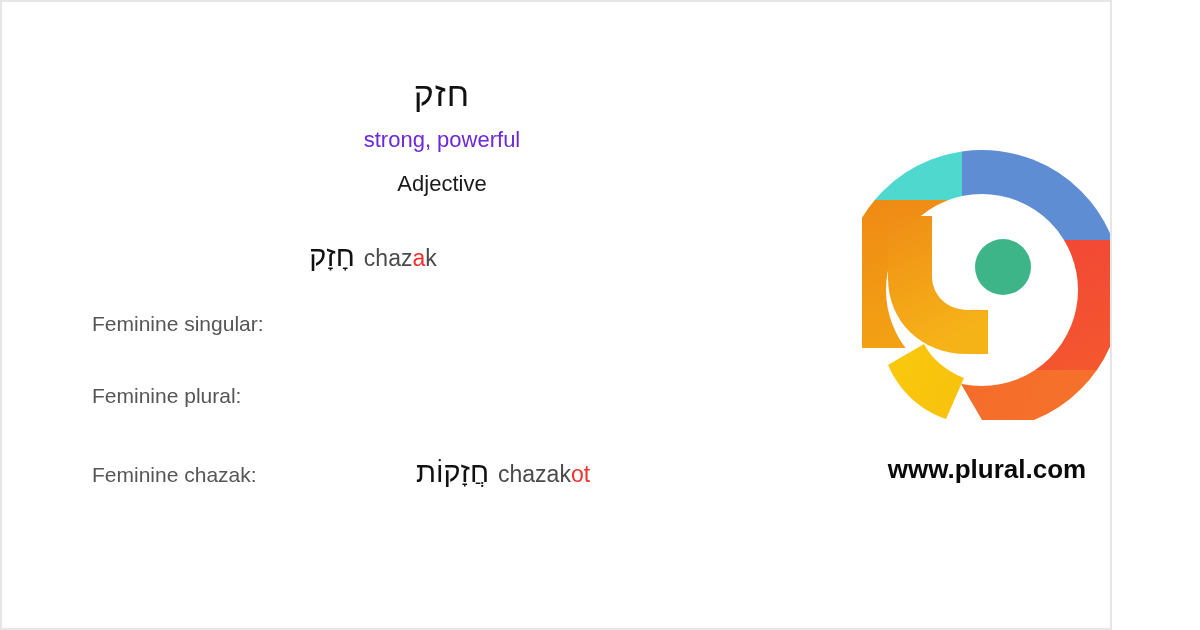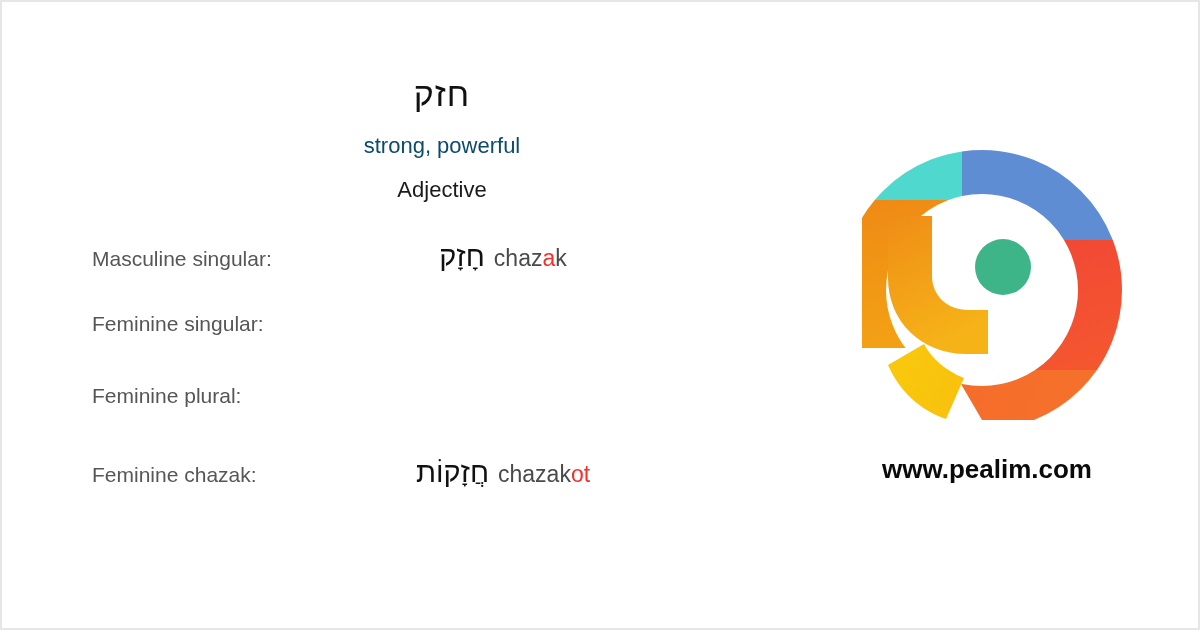--- a/index.html
+++ b/index.html
@@ -5,21 +5,21 @@
   html, body {
     margin: 0;
     padding: 0;
     background: #ffffff;
   }
   body {
     font-family: "Liberation Sans", sans-serif;
   }
   #card {
     position: relative;
-    width: 1200px;
+    width: 1112px;
     height: 630px;
     box-sizing: border-box;
     background: #ffffff;
     border: 2px solid #e6e6e6;
     overflow: hidden;
   }
 
   
   .header {
     position: absolute;
@@ -32,22 +32,22 @@
     font-size: 34px;
     line-height: 40px;
     color: #111111;
     direction: rtl;
     unicode-bidi: isolate;
     letter-spacing: 1px;
   }
   .header-meaning {
     font-size: 22px;
     line-height: 31px;
-    color: #0c4a6e;
-    margin-top: 16px;
+    color: #6d28d9;
+    margin-top: 10px;
   }
   .header-pos {
     font-size: 22px;
     line-height: 31px;
     color: #1a1a1a;
     margin-top: 13px;
   }
 
   
   .forms {
@@ -126,21 +126,20 @@
 
   <div class="header">
     <div class="header-hebrew">חזק</div>
     <div class="header-meaning">strong, powerful</div>
     <div class="header-pos">Adjective</div>
   </div>
 
   <div class="forms">
 
     <div class="form-row">
-      <div class="form-label">Masculine singular:</div>
       <div class="form-value">
         <span class="heb">חָזָק</span><span class="translit"><span>chaz</span><span class="hl">a</span><span>k</span></span>
       </div>
     </div>
 
     <div class="form-row">
       <div class="form-label">Feminine singular:</div>
     </div>
 
     <div class="form-row">
@@ -240,15 +239,15 @@
                L 126 190
                L 126 234
                L 104 234
                C 60 234 26 202 26 158
                Z" fill="url(#gradOrangeInner)"></path>
 
       <circle cx="141" cy="147" r="28" fill="#3eb489"></circle>
     </svg>
   </div>
 
-  <div class="site-url">www.pealim.com</div>
+  <div class="site-url">www.plural.com</div>
 
 </div>
 
 </body></html>

